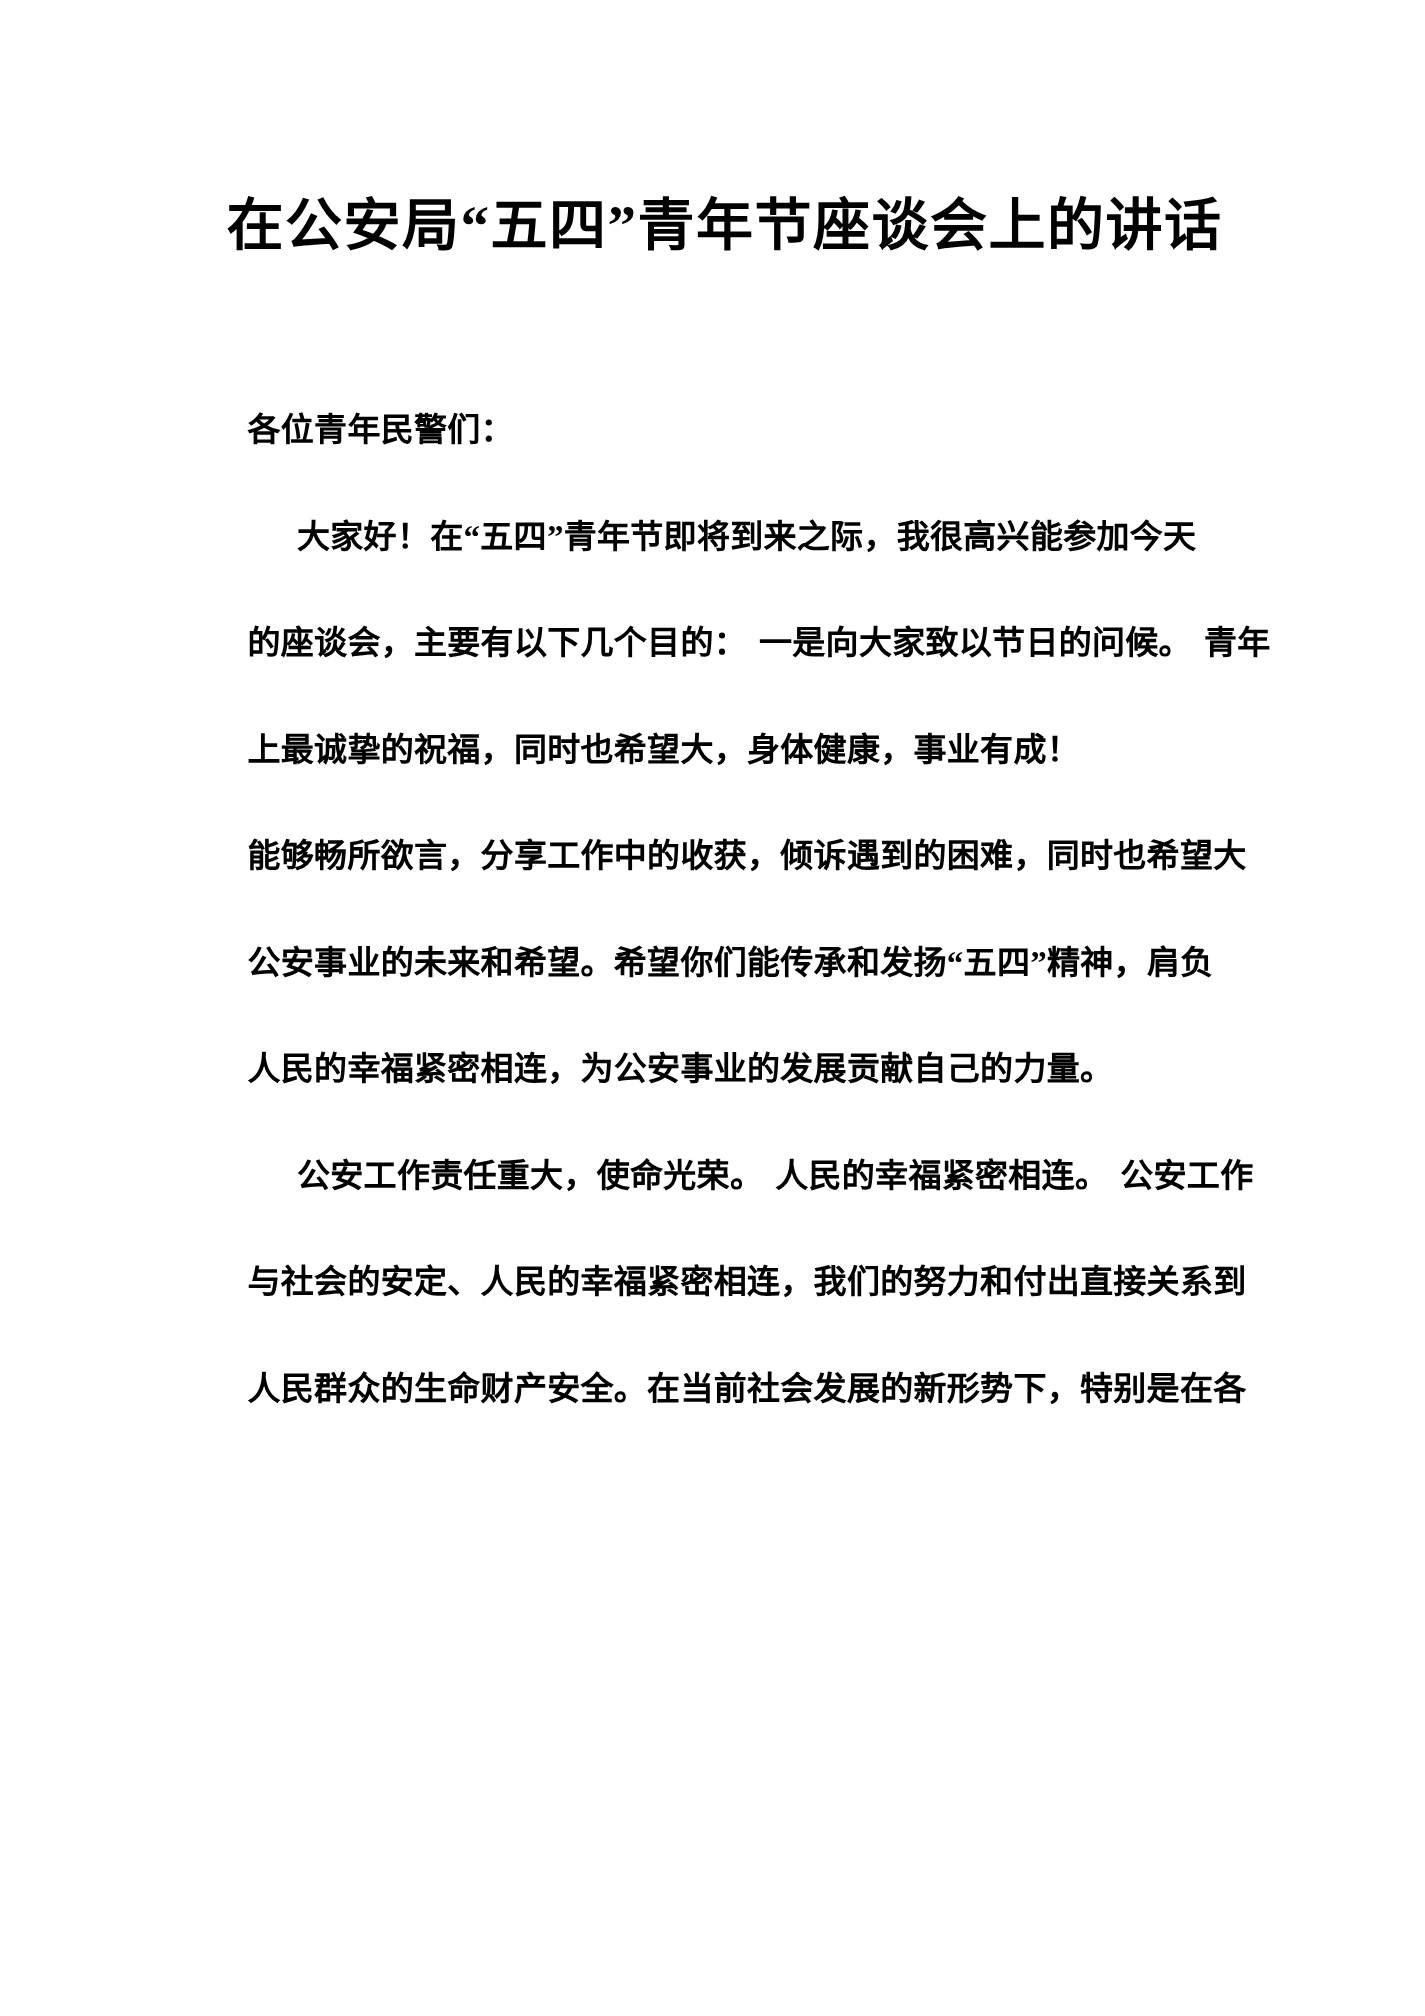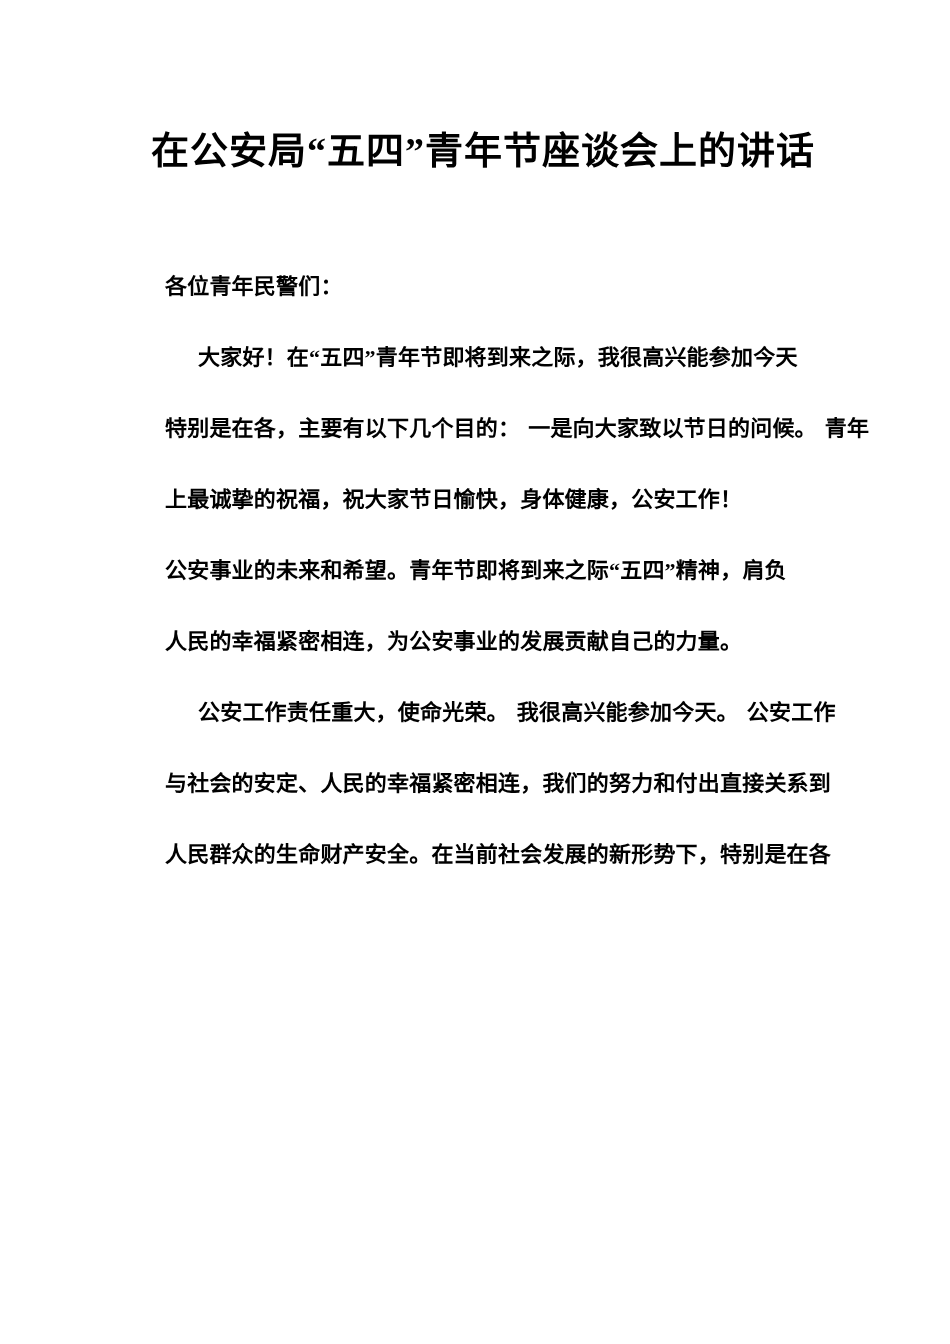--- a/index.html
+++ b/index.html
@@ -64,21 +64,22 @@
 </style>
 </head>
 <body>
 
 <div class="page">
   <h1 class="doc-title">在公安局“五四”青年节座谈会上的讲话</h1>
 
   <div class="doc-body">
       <div class="line"><span class="seg">各位青年民警们：</span></div>
       <div class="line indent"><span class="seg">大家好！在“五四”青年节即将到来之际，我很高兴能参加今天</span></div>
-      <div class="line"><span class="seg">特别是在各，主要有以下几个目的：</span><span class="seg bold">一是向大家致以节日的问候。</span><span class="seg">青年</span></div>
-      <div class="line"><span class="seg">上最诚挚的祝福，祝大家节日愉快，身体健康，公安工作！</span></div>
-      <div class="line"><span class="seg">公安事业的未来和希望。青年节即将到来之际“五四”精神，肩负</span></div>
+      <div class="line"><span class="seg">的座谈会，主要有以下几个目的：</span><span class="seg bold">一是向大家致以节日的问候。</span><span class="seg">青年</span></div>
+      <div class="line"><span class="seg">上最诚挚的祝福，同时也希望大，身体健康，事业有成！</span></div>
+      <div class="line"><span class="seg">能够畅所欲言，分享工作中的收获，倾诉遇到的困难，同时也希望大</span></div>
+      <div class="line"><span class="seg">公安事业的未来和希望。希望你们能传承和发扬“五四”精神，肩负</span></div>
       <div class="line"><span class="seg">人民的幸福紧密相连，为公安事业的发展贡献自己的力量。</span></div>
-      <div class="line indent"><span class="seg">公安工作责任重大，使命光荣。</span><span class="seg bold">我很高兴能参加今天。</span><span class="seg">公安工作</span></div>
+      <div class="line indent"><span class="seg">公安工作责任重大，使命光荣。</span><span class="seg bold">人民的幸福紧密相连。</span><span class="seg">公安工作</span></div>
       <div class="line"><span class="seg">与社会的安定、人民的幸福紧密相连，我们的努力和付出直接关系到</span></div>
       <div class="line"><span class="seg">人民群众的生命财产安全。在当前社会发展的新形势下，特别是在各</span></div>
     </div>
 </div>
 
 </body></html>

